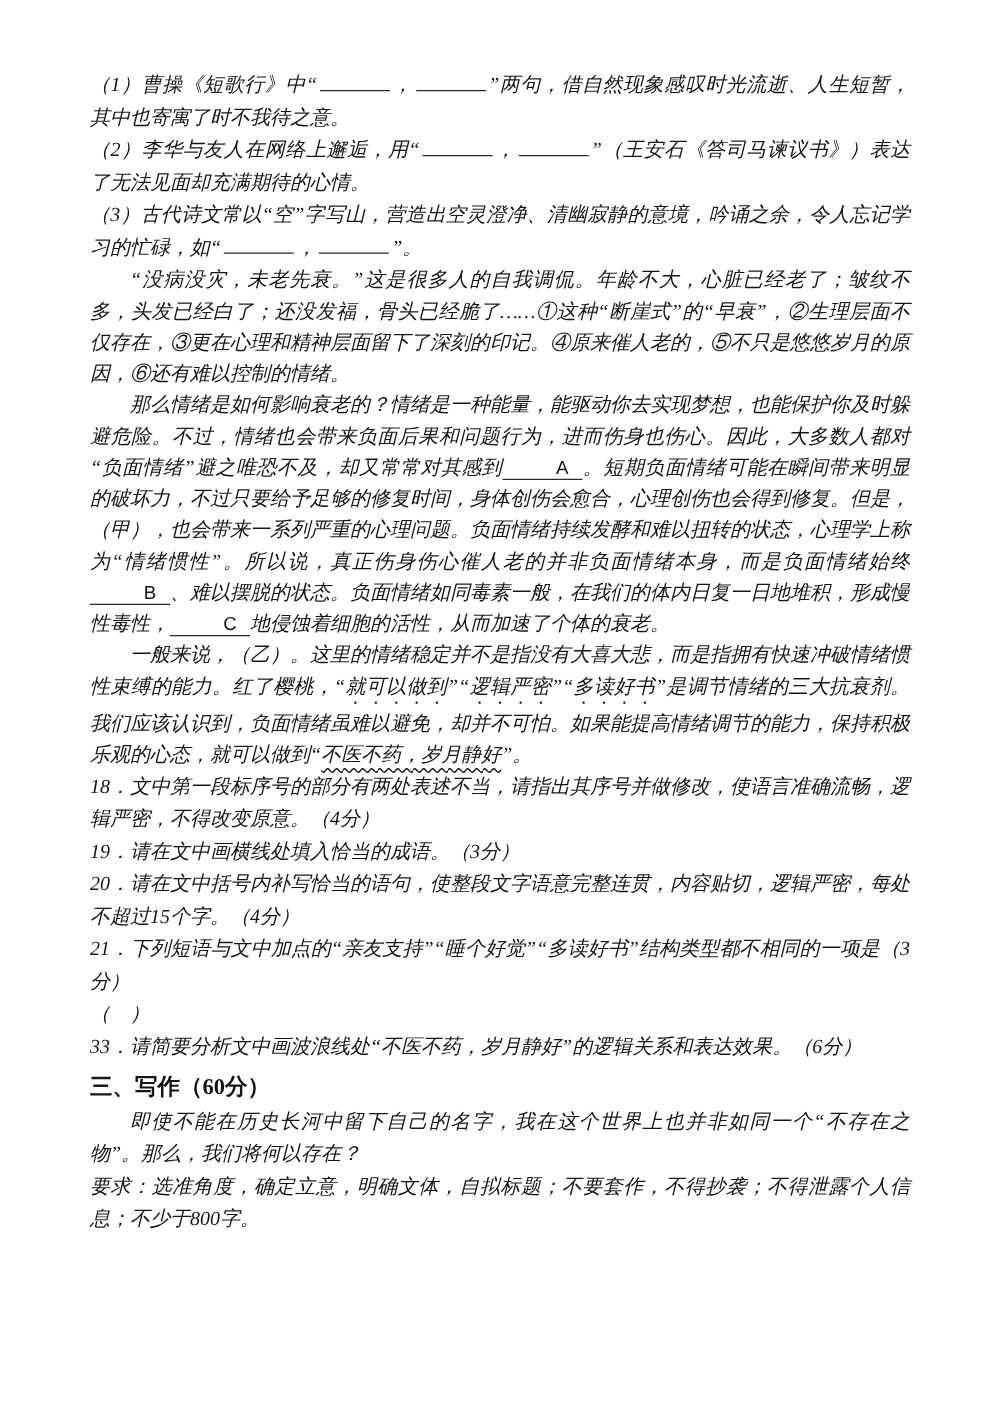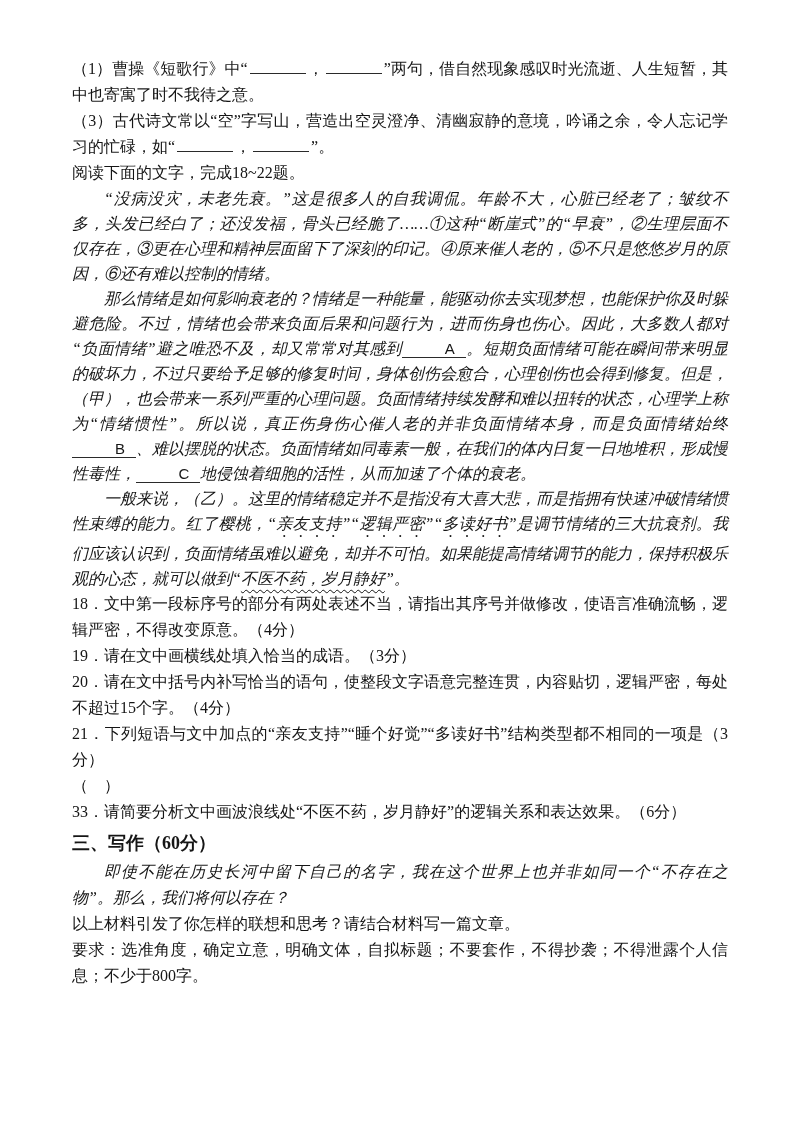--- a/index.html
+++ b/index.html
@@ -8,21 +8,21 @@
     width:800px; height:1131px;
     margin:0 auto;
     background:#ffffff;
     box-sizing:border-box;
     padding:56px 72px 0 72px;
     font-family:"Liberation Serif","DejaVu Serif",serif;
     color:#151515;
     font-size:16px;
     overflow:hidden;
   }
-  p { margin:0; }
+  p { margin:0;font-style:italic; }
   .q { line-height:26px; text-align:justify; }
   .pp { line-height:25px; text-align:justify; text-indent:2em; font-style:italic; }
   .mat { line-height:26px; }
   .heading { font-size:18px; font-weight:bold; line-height:28px; margin:4px 0 2px 0; font-style:normal; }
   .blank {
     display:inline-block; width:56px; height:13px;
     border-bottom:1px solid #2a2a2a; margin:0 2px;
   }
   .blank-letter {
     display:inline-block; width:64px; text-align:center;
@@ -43,44 +43,43 @@
   .opt-fixed { width:140px; }
   .gap-top { }
 </style>
 </head>
 <body>
 
 <div class="page">
 
   <section>
     <p class="q"><span>（1）曹操《短歌行》中“</span><span class="blank"></span><span>，</span><span class="blank"></span><span>”两句，借自然现象感叹时光流逝、人生短暂，其中也寄寓了时不我待之意。</span></p>
+    <p class="q"><span>（2）李华与友人在网络上邂逅，用“</span><span class="blank"></span><span>，</span><span class="blank"></span><span>”（王安石《答司马谏议书》）表达了无法见面却充满期待的心情。</span></p>
     <p class="q"><span>（3）古代诗文常以“空”字写山，营造出空灵澄净、清幽寂静的意境，吟诵之余，令人忘记学习的忙碌，如“</span><span class="blank"></span><span>，</span><span class="blank"></span><span>”。</span></p>
   </section>
 
   <section>
-    <p class="q">阅读下面的文字，完成18~22题。</p>
 
     <div>
       <p class="pp">“没病没灾，未老先衰。”这是很多人的自我调侃。年龄不大，心脏已经老了；皱纹不多，头发已经白了；还没发福，骨头已经脆了……①这种“断崖式”的“早衰”，②生理层面不仅存在，③更在心理和精神层面留下了深刻的印记。④原来催人老的，⑤不只是悠悠岁月的原因，⑥还有难以控制的情绪。</p>
 
       <p class="pp"><span>那么情绪是如何影响衰老的？情绪是一种能量，能驱动你去实现梦想，也能保护你及时躲避危险。不过，情绪也会带来负面后果和问题行为，进而伤身也伤心。因此，大多数人都对“负面情绪”避之唯恐不及，却又常常对其感到</span><span class="blank-letter">A</span><span>。短期负面情绪可能在瞬间带来明显的破坏力，不过只要给予足够的修复时间，身体创伤会愈合，心理创伤也会得到修复。但是，（甲），也会带来一系列严重的心理问题。负面情绪持续发酵和难以扭转的状态，心理学上称为“情绪惯性”。所以说，真正伤身伤心催人老的并非负面情绪本身，而是负面情绪始终</span><span class="blank-letter">B</span><span>、难以摆脱的状态。负面情绪如同毒素一般，在我们的体内日复一日地堆积，形成慢性毒性，</span><span class="blank-letter">C</span><span>地侵蚀着细胞的活性，从而加速了个体的衰老。</span></p>
 
-      <p class="pp"><span>一般来说，（乙）。这里的情绪稳定并不是指没有大喜大悲，而是指拥有快速冲破情绪惯性束缚的能力。红了樱桃，</span><span>“</span><span class="emdots">亲友支持</span><span>”“</span><span class="emdots">逻辑严密</span><span>”“</span><span class="emdots">多读好书</span><span>”</span><span>是调节情绪的三大抗衰剂。我们应该认识到，负面情绪虽难以避免，却并不可怕。如果能提高情绪调节的能力，保持积极乐观的心态，就可以做到“</span><span class="wavy">不医不药，岁月静好</span><span>”。</span></p>
+      <p class="pp"><span>一般来说，（乙）。这里的情绪稳定并不是指没有大喜大悲，而是指拥有快速冲破情绪惯性束缚的能力。红了樱桃，</span><span>“</span><span class="emdots">就可以做到</span><span>”“</span><span class="emdots">逻辑严密</span><span>”“</span><span class="emdots">多读好书</span><span>”</span><span>是调节情绪的三大抗衰剂。我们应该认识到，负面情绪虽难以避免，却并不可怕。如果能提高情绪调节的能力，保持积极乐观的心态，就可以做到“</span><span class="wavy">不医不药，岁月静好</span><span>”。</span></p>
     </div>
 
     <div class="gap-top">
       <p class="q">18．文中第一段标序号的部分有两处表述不当，请指出其序号并做修改，使语言准确流畅，逻辑严密，不得改变原意。（4分）</p>
       <p class="q">19．请在文中画横线处填入恰当的成语。（3分）</p>
       <p class="q">20．请在文中括号内补写恰当的语句，使整段文字语意完整连贯，内容贴切，逻辑严密，每处不超过15个字。（4分）</p>
       <p class="q">21．下列短语与文中加点的“亲友支持”“睡个好觉”“多读好书”结构类型都不相同的一项是（3分）</p>
       <p class="q">（　）</p>
       <p class="q">33．请简要分析文中画波浪线处“不医不药，岁月静好”的逻辑关系和表达效果。（6分）</p>
     </div>
   </section>
 
   <section>
     <p class="q heading">三、写作（60分）</p>
     <p class="pp mat">即使不能在历史长河中留下自己的名字，我在这个世界上也并非如同一个“不存在之物”。那么，我们将何以存在？</p>
-    <p class="q">以上材料引发了你怎样的联想和思考？请结合材料写一篇文章。</p>
     <p class="q">要求：选准角度，确定立意，明确文体，自拟标题；不要套作，不得抄袭；不得泄露个人信息；不少于800字。</p>
   </section>
 
 </div>
 
 </body></html>

